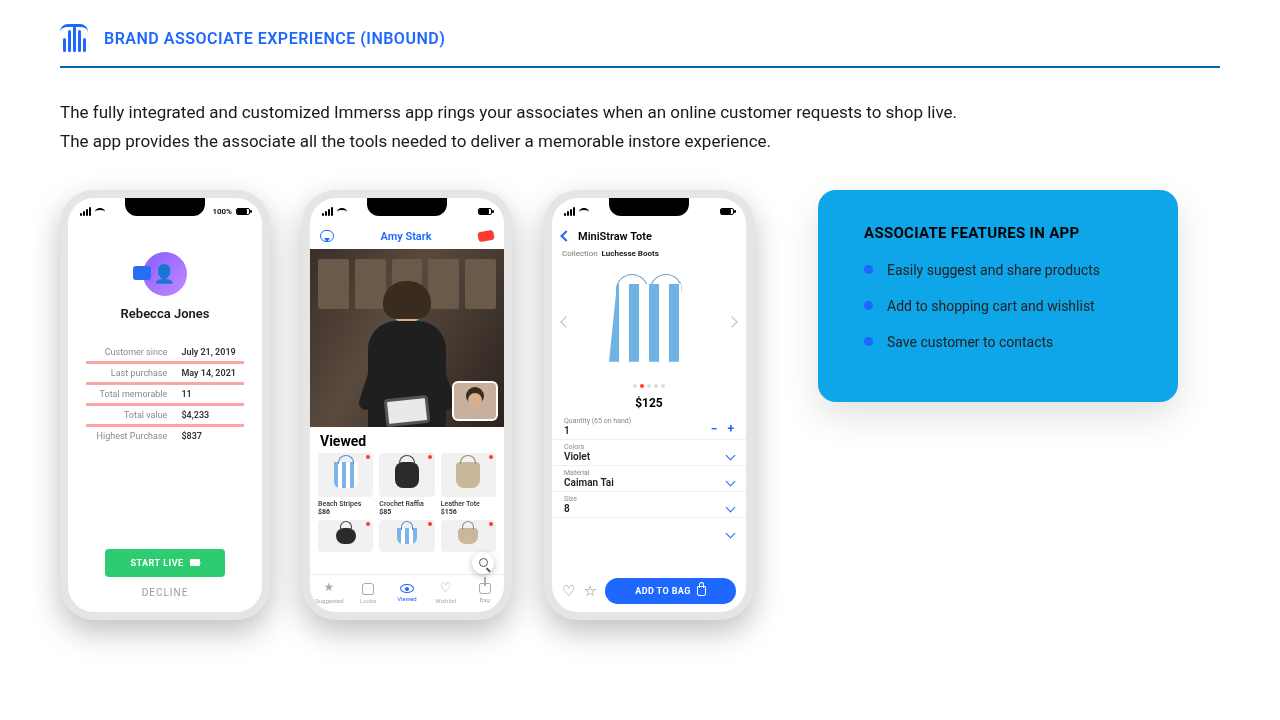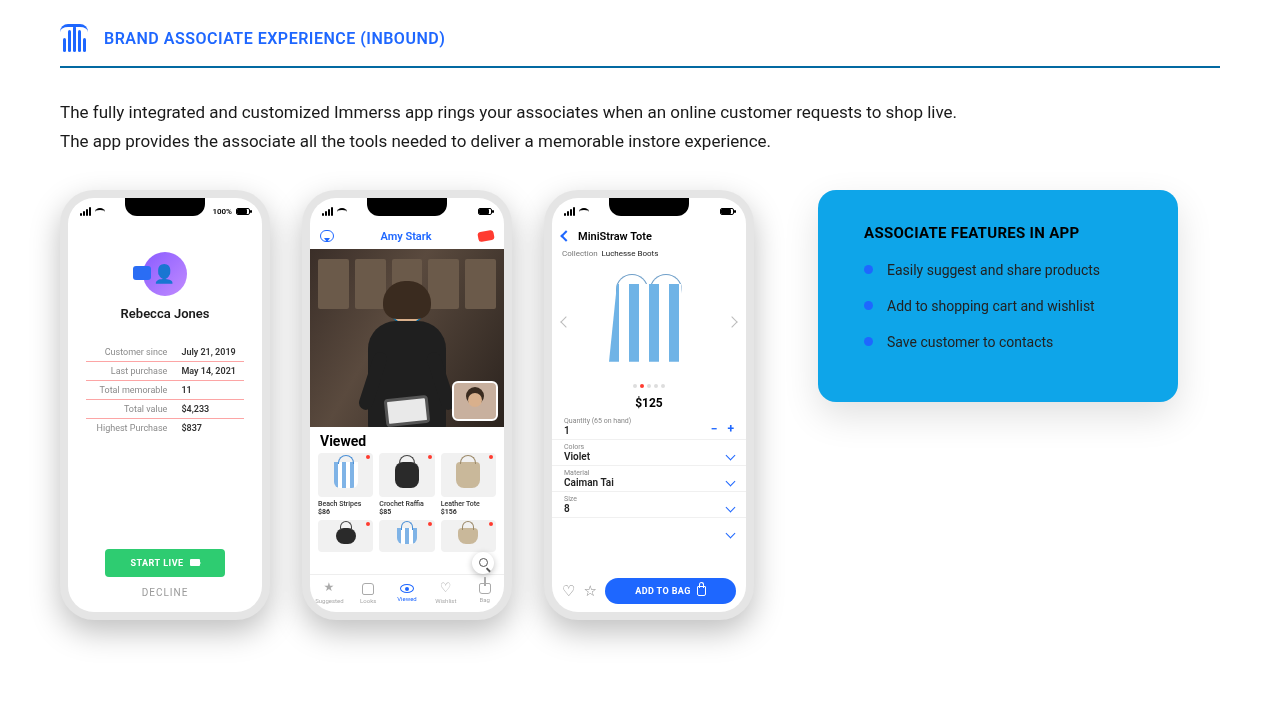--- a/index.html
+++ b/index.html
@@ -39,21 +39,21 @@
   .batt{width:14px;height:7px;border:1px solid #000;border-radius:2px;position:relative}
   .batt::after{content:"";position:absolute;right:-3px;top:1px;width:2px;height:3px;background:#000;border-radius:1px}
   .batt i{display:block;width:80%;height:100%;background:#000;border-radius:1px}
 
   
   .p1-body{flex:1;display:flex;flex-direction:column;align-items:center;padding:14px 18px 10px}
   .avatar{width:44px;height:44px;border-radius:50%;background:linear-gradient(135deg,#8a5cff 0%,#c18bff 100%);display:flex;align-items:center;justify-content:center;color:#fff;font-size:18px;position:relative;margin-top:12px}
   .avatar .badge{position:absolute;left:-10px;top:14px;width:18px;height:14px;background:#2a6df4;border-radius:3px}
   .cust-name{font-weight:600;font-size:13px;margin:10px 0 22px;color:var(--ink)}
   .kv{width:100%;font-size:9px;color:#333}
-  .kv .r{display:flex;justify-content:space-between;padding:4px 0;border-top:1px solid #fca5a5}
+  .kv .r{display:flex;justify-content:space-between;padding:4px 0;border-top:3px solid #fca5a5}
   .kv .r:first-child{border-top:none}
   .kv .k{color:#8a8a8a;text-align:right;flex:1.3;padding-right:14px}
   .kv .v{flex:1;font-weight:600}
   .start{margin-top:auto;width:120px;height:28px;background:#2ecc71;color:#fff;border:none;border-radius:4px;font-size:9px;font-weight:700;letter-spacing:.5px;display:flex;align-items:center;justify-content:center;gap:6px}
   .start .cam{width:10px;height:7px;background:#fff;border-radius:1px;position:relative}
   .start .cam::after{content:"";position:absolute;right:-4px;top:1px;border:3px solid transparent;border-left:4px solid #fff}
   .decline{font-size:10px;color:#9a9a9a;letter-spacing:1px;margin:10px 0 4px;cursor:pointer}
 
   
   .p2-top{display:flex;align-items:center;justify-content:space-between;padding:4px 10px 6px}
@@ -103,21 +103,21 @@
   .tab .ico.eye{border-radius:50%;width:14px;height:9px;position:relative}
   .tab .ico.eye::after{content:"";position:absolute;top:1.5px;left:4px;width:4px;height:4px;background:currentColor;border-radius:50%}
   .tab .ico.heart{border:none}
   .tab .ico.heart::before{content:"♡";font-size:13px;position:relative;top:-3px}
   .tab .ico.bag{border-radius:2px 2px 3px 3px;height:11px}
 
   
   .p3-top{display:flex;align-items:center;gap:8px;padding:4px 10px 6px;font-size:11px;font-weight:600}
   .back{width:8px;height:8px;border-left:2px solid var(--blue);border-bottom:2px solid var(--blue);transform:rotate(45deg)}
   .coll{font-size:8px;color:#777;padding:0 10px}
-  .coll b{color:#222;font-weight:400}
+  .coll b{color:#222;font-weight:700}
   .pimg{height:130px;position:relative;display:flex;align-items:center;justify-content:center}
   .chev{width:8px;height:8px;border-left:1.5px solid #bbb;border-bottom:1.5px solid #bbb;position:absolute;top:60px}
   .chev.l{left:10px;transform:rotate(45deg)}
   .chev.r{right:10px;transform:rotate(-135deg)}
   .tote{width:80px;height:78px;background:repeating-linear-gradient(90deg,#6fb3e6 0 10px,#fff 10px 20px);clip-path:polygon(10% 0,90% 0,100% 100%,0 100%);position:relative}
   .handles{position:absolute;top:16px;left:50%;transform:translateX(-50%);width:74px;height:18px}
   .handles::before,.handles::after{content:"";position:absolute;top:0;width:30px;height:30px;border:1.8px solid #6f9fc9;border-bottom:none;border-radius:50% 50% 0 0}
   .handles::before{left:4px}.handles::after{right:4px}
   .dots{display:flex;gap:3px;justify-content:center;margin-top:-4px}
   .dots i{width:4px;height:4px;border-radius:50%;background:#ddd}

